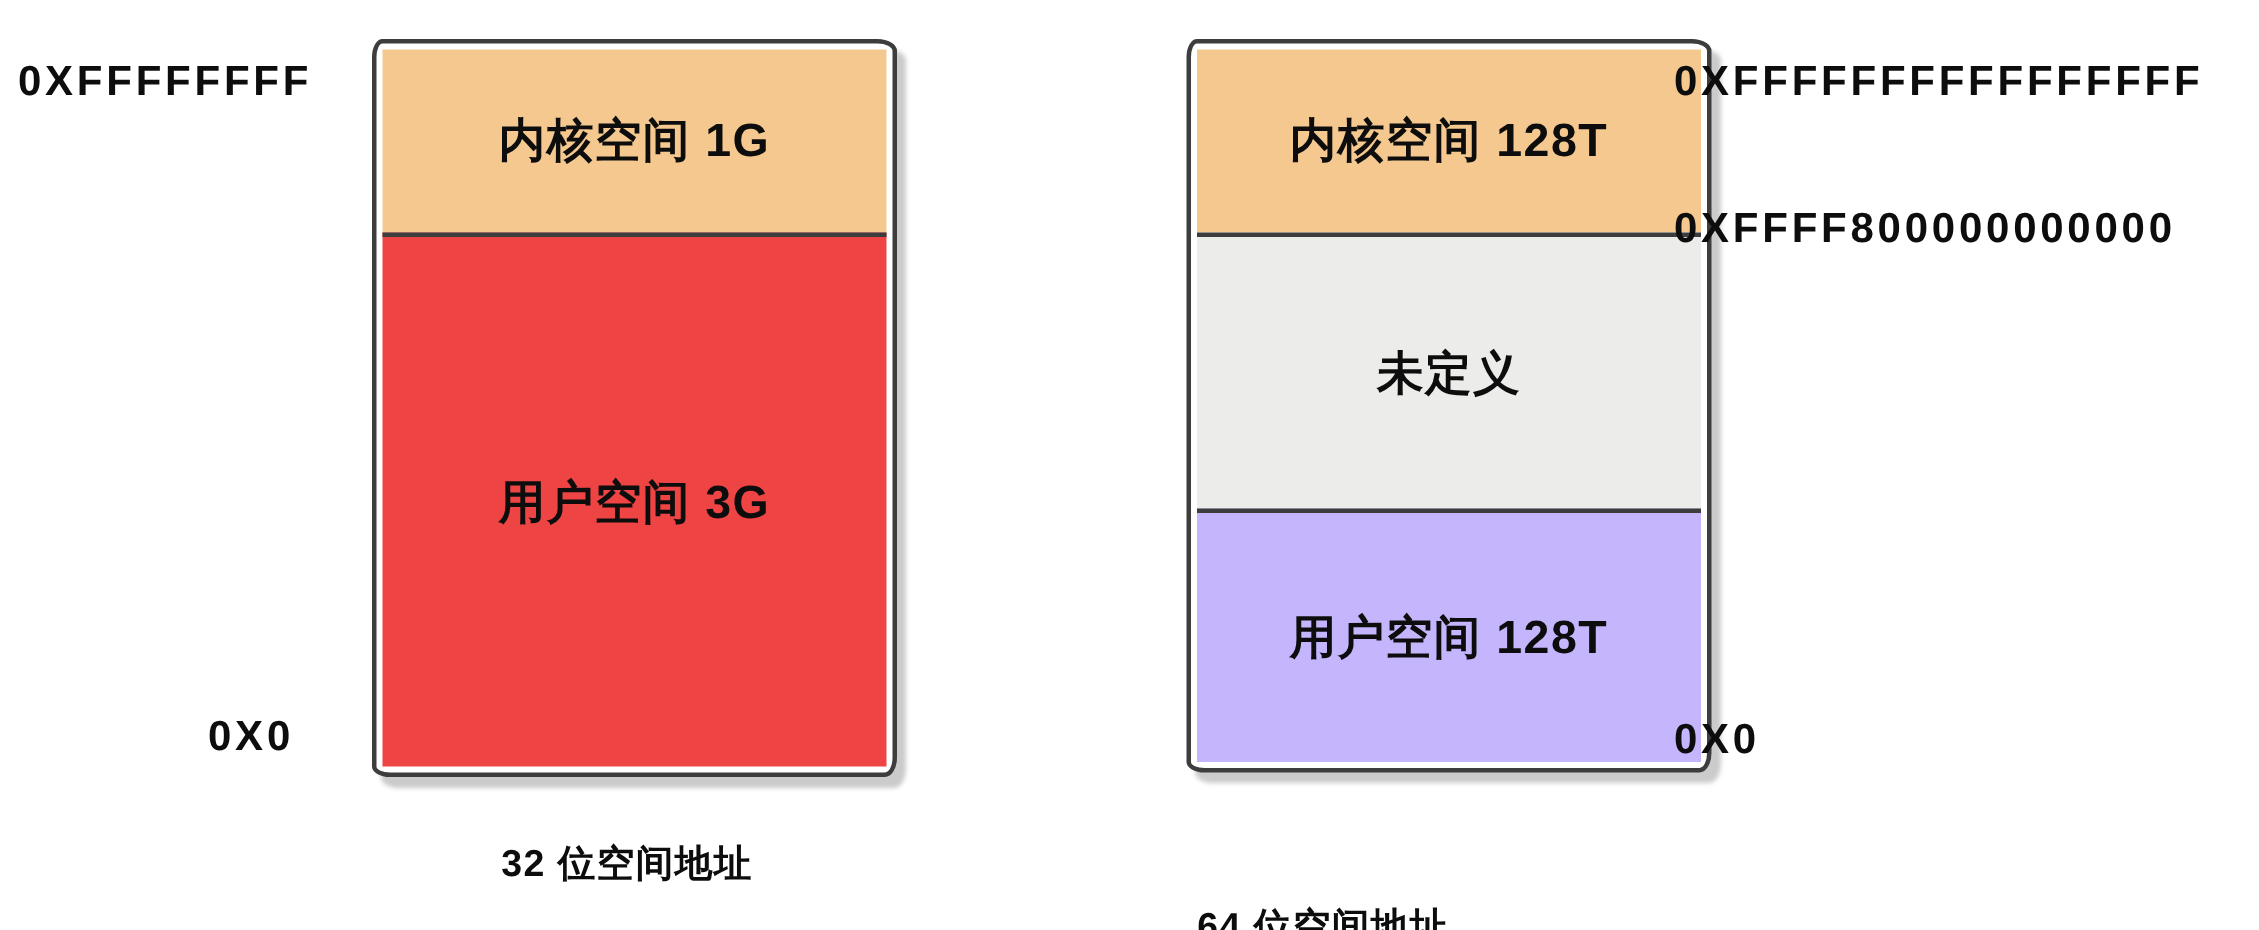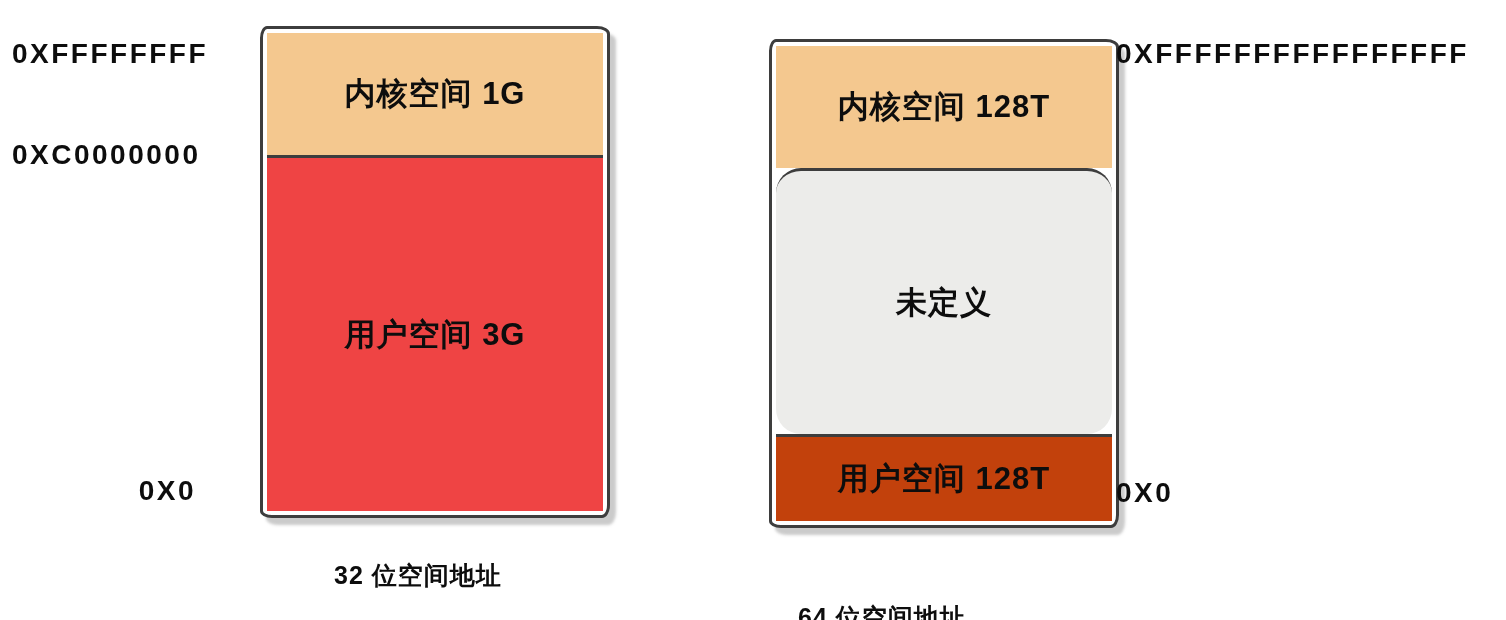--- a/index.html
+++ b/index.html
@@ -15,32 +15,32 @@
   
   .mem-box {
     position: absolute;
     display: flex; flex-direction: column;
     border: 3px solid #3d3d3d;
     border-radius: 7px 13px 8px 12px / 12px 8px 13px 7px;
     box-shadow: 6px 7px 3px rgba(140,140,140,0.45);
     overflow: hidden;
     background: #fff;
   }
-  .box-32 { left: 252px; top: 18px; width: 350px; height: 492px; }
-  .box-64 { left: 761px; top: 18px; width: 350px; height: 489px; margin-top: 13px; }
+  .box-32 { left: 240px; top: 18px; width: 350px; height: 492px; }
+  .box-64 { left: 783px; top: 18px; width: 350px; height: 489px; }
 
   .segment {
     display: flex; align-items: center; justify-content: center;
     font-weight: bold; font-size: 31px; letter-spacing: 1px;
   }
   .segment + .segment { border-top: 3px solid #3d3d3d; }
   .seg-kernel-32 { height: 122px; }
   .seg-user-32   { flex: 1; }
   .seg-kernel-64 { height: 122px; }
-  .seg-undef-64  { height: 266px; border-radius: 25px; }
+  .seg-undef-64  { height: 184px; }
   .seg-user-64   { flex: 1; }
 
   
   .addr {
     position: absolute;
     font-weight: bold; font-size: 28px; letter-spacing: 2.5px;
     white-space: nowrap;
   }
   .addr-left  { left: 0; width: 192px; text-align: right; }
   .addr-right { left: 1104px; text-align: right; }
@@ -62,43 +62,43 @@
   }
   .caption-32 { left: 235px; width: 350px; }
   .caption-64 { left: 699px; width: 350px; margin-top: 42px; }
 </style>
 </head>
 <body>
 
 <div class="canvas">
 
   <div class="addr addr-left al-1">0XFFFFFFFF</div>
-  <div class="addr addr-left al-2">0XC0000000</div>
   <div class="addr addr-left al-3">0X0</div>
 
   <div class="mem-box box-32">
     <div class="segment seg-kernel-32" style="background: rgb(244, 200, 143);">
       <span>内核空间 1G</span>
     </div>
     <div class="segment seg-user-32" style="background: #ef4444;">
       <span>用户空间 3G</span>
     </div>
   </div>
 
   <div class="mem-box box-64">
     <div class="segment seg-kernel-64" style="background: rgb(244, 200, 143);">
       <span>内核空间 128T</span>
     </div>
     <div class="segment seg-undef-64" style="background: rgb(236, 236, 234);">
       <span>未定义</span>
     </div>
-    <div class="segment seg-user-64" style="background: #c2410c;">
+    <div class="segment seg-user-64" style="background: #c4b5fd;">
       <span>用户空间 128T</span>
     </div>
   </div>
 
   <div class="addr addr-right ar-1">0XFFFFFFFFFFFFFFFF</div>
+  <div class="addr addr-right ar-2">0XFFFF800000000000</div>
   <div class="addr addr-right ar-4">0X0</div>
 
   <div class="caption caption-32">32 位空间地址</div>
   <div class="caption caption-64">64 位空间地址</div>
 
 </div>
 
 </body></html>

